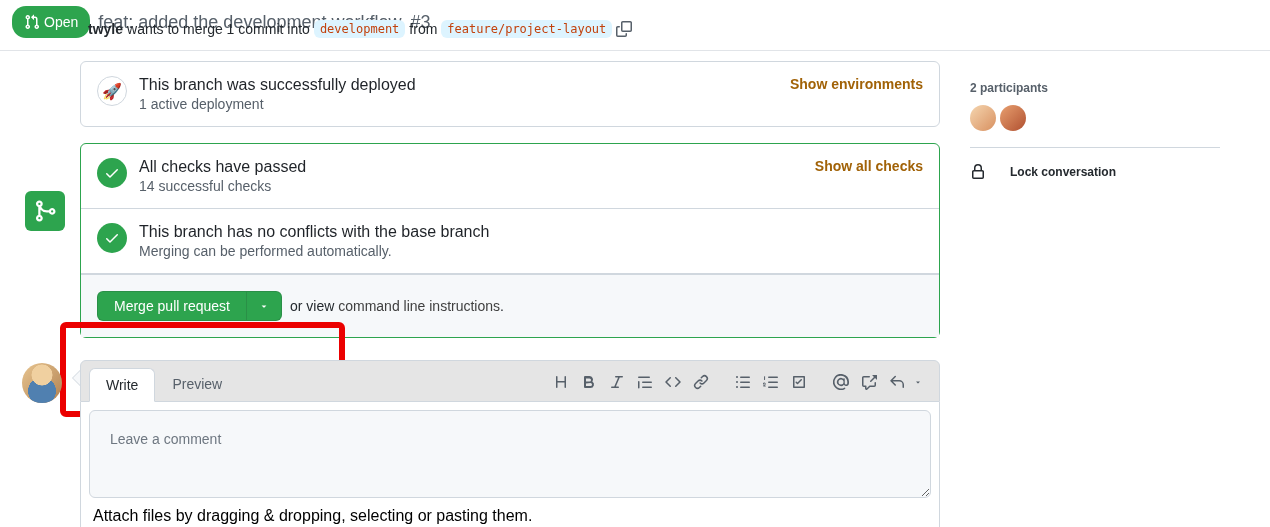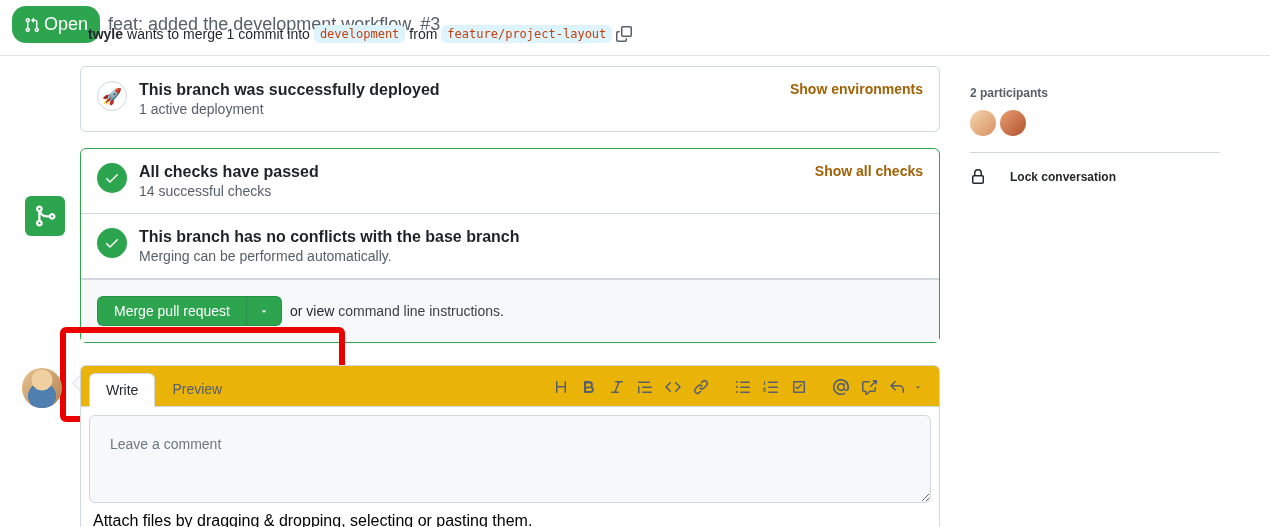--- a/index.html
+++ b/index.html
@@ -1,54 +1,54 @@
 <!DOCTYPE html>
 <html><head>
 <meta charset="utf-8">
 <style>
   * { box-sizing: border-box; margin: 0; padding: 0; }
   body { font-family: -apple-system, BlinkMacSystemFont, "Segoe UI", Helvetica, Arial, sans-serif; font-size: 14px; color: #24292e; background: #fff; }
   .header { padding: 6px 12px 12px 12px; border-bottom: 1px solid #e1e4e8; }
   .header-row { display: flex; align-items: center; gap: 8px; }
-  .status-badge { background: #2da44e; color: #fff; border-radius: 14px; padding: 8px 12px; display: inline-flex; align-items: center; gap: 4px; font-weight: 500; font-size: 18px; }
+  .status-badge { background: #2da44e; color: #fff; border-radius: 14px; padding: 8px 12px; display: inline-flex; align-items: center; gap: 4px; font-weight: 500; font-size: 14px; }
   .pr-title { font-size: 18px; font-weight: 400; color: #57606a; }
   .merge-line { margin-top: 4px; font-size: 14px; color: #24292e; display: flex; align-items: center; gap: 4px; margin-left: 76px; margin-top: -18px;}
   .merge-line b { font-weight: 600; }
   .branch-pill { background: #ddf4ff; color: #c2410c; font-family: ui-monospace, SFMono-Regular, monospace; font-size: 12px; padding: 2px 6px; border-radius: 6px; }
   .copy-icon { color: #57606a; cursor: pointer; }
 
   .content { display: flex; gap: 20px; padding: 10px 0; }
   .main-col { flex: 0 0 auto; width: 940px; padding-left: 25px; position: relative; }
   .sidebar-col { flex: 0 0 auto; width: 260px; padding-left: 10px; padding-top: 20px; }
 
   .timeline-box { border: 1px solid #d0d7de; border-radius: 6px; margin-left: 55px; background: #fff; }
   .timeline-section { padding: 14px 16px; border-bottom: 1px solid #d0d7de; display: flex; align-items: flex-start; gap: 12px; }
   .timeline-section:last-child { border-bottom: none; }
   .section-inner { flex: 1; }
-  .section-title { font-weight: 700; font-size: 16px; color: #1f2328; }
+  .section-title { font-weight: 400; font-size: 16px; color: #1f2328; }
   .section-sub { color: #57606a; font-size: 14px; margin-top: 2px; }
   .section-link { color: #a16207; font-size: 14px; font-weight: 700; text-decoration: none; }
   .merge-border { border-color: #2da44e; margin-top: 16px; }
   .circle-icon { width: 30px; height: 30px; border-radius: 50%; display: inline-flex; align-items: center; justify-content: center; flex-shrink: 0; }
   .circle-green { background: #2da44e; color: #fff; }
   .circle-rocket { background: #fff; border: 1px solid #d0d7de; font-size: 16px; }
   .merge-icon-outer { position: absolute; left: 25px; top: 130px; width: 40px; height: 40px; background: #2da44e; border-radius: 6px; display: flex; align-items: center; justify-content: center; color: #fff; }
   .merge-action-row { padding: 16px; background: #f6f8fa; display: flex; align-items: center; gap: 8px; border-top: 1px solid #d0d7de; }
   .btn-merge { background: #2da44e; color: #fff; border: 1px solid rgba(27,31,36,0.15); border-radius: 6px 0 0 6px; padding: 6px 16px; font-size: 14px; font-weight: 400; cursor: pointer; }
   .btn-merge-dd { background: #2da44e; color: #fff; border: 1px solid rgba(27,31,36,0.15); border-left: none; border-radius: 0 6px 6px 0; padding: 6px 12px; cursor: pointer; }
   .btn-group { display: inline-flex; }
   .or-view { font-size: 14px; color: #24292e; }
   .cli-link { color: #404040; text-decoration: none; }
 
   .highlight-box { position: absolute; border: 6px solid #eb0000; border-radius: 6px; pointer-events: none; }
 
   .comment-box { margin-top: 22px; margin-left: 55px; position: relative; }
   .avatar-main { position: absolute; left: -58px; top: 3px; width: 40px; height: 40px; border-radius: 50%; background: linear-gradient(135deg,#e8c590,#b08050); overflow: hidden; display: flex; align-items: center; justify-content: center; font-size: 10px; }
   .avatar-main::after { content:""; position:absolute; inset:0; background: radial-gradient(circle at 50% 30%, #f0d0a0 30%, transparent 31%), radial-gradient(circle at 50% 70%, #5080b0 40%, transparent 41%); }
-  .tab-nav { border-bottom: 1px solid #d0d7de; background: #eab308; border: 1px solid #d0d7de; border-top-left-radius: 6px; border-top-right-radius: 6px; display: flex; align-items: center; padding: 6px 8px 0 8px; }
+  .tab-nav { border-bottom: 1px solid #d0d7de; background: #e5e5e5; border: 1px solid #d0d7de; border-top-left-radius: 6px; border-top-right-radius: 6px; display: flex; align-items: center; padding: 6px 8px 0 8px; }
   .tab { padding: 8px 16px; font-size: 14px; border: 1px solid transparent; border-top-left-radius: 6px; border-top-right-radius: 6px; cursor: pointer; color: #57606a; }
   .tab.active { background: #fff; border-color: #d0d7de; border-bottom-color: #fff; color: #24292e; position: relative; top: 1px; }
   .toolbar { margin-left: auto; display: flex; gap: 0; align-items: center; color: #57606a; padding-right: 6px; margin-bottom: 4px;}
   .toolbar .tbtn { width: 28px; height: 28px; display: inline-flex; align-items: center; justify-content: center; cursor: pointer; }
   .toolbar .gap { width: 14px; }
   .textarea-wrap { border: 1px solid #d0d7de; border-top: none; border-bottom-left-radius: 6px; border-bottom-right-radius: 6px; padding: 8px; background: #fff; }
   textarea { width: 100%; min-height: 88px; border: 1px solid #d0d7de; border-radius: 6px; padding: 20px; font-family: inherit; font-size: 14px; resize: vertical; background: #f6f8fa; }
   textarea::placeholder { color: #6e7781; }
   .attach-hint { font-size: 16px; color: #000000; padding: 6px 4px 0 4px; }
 

